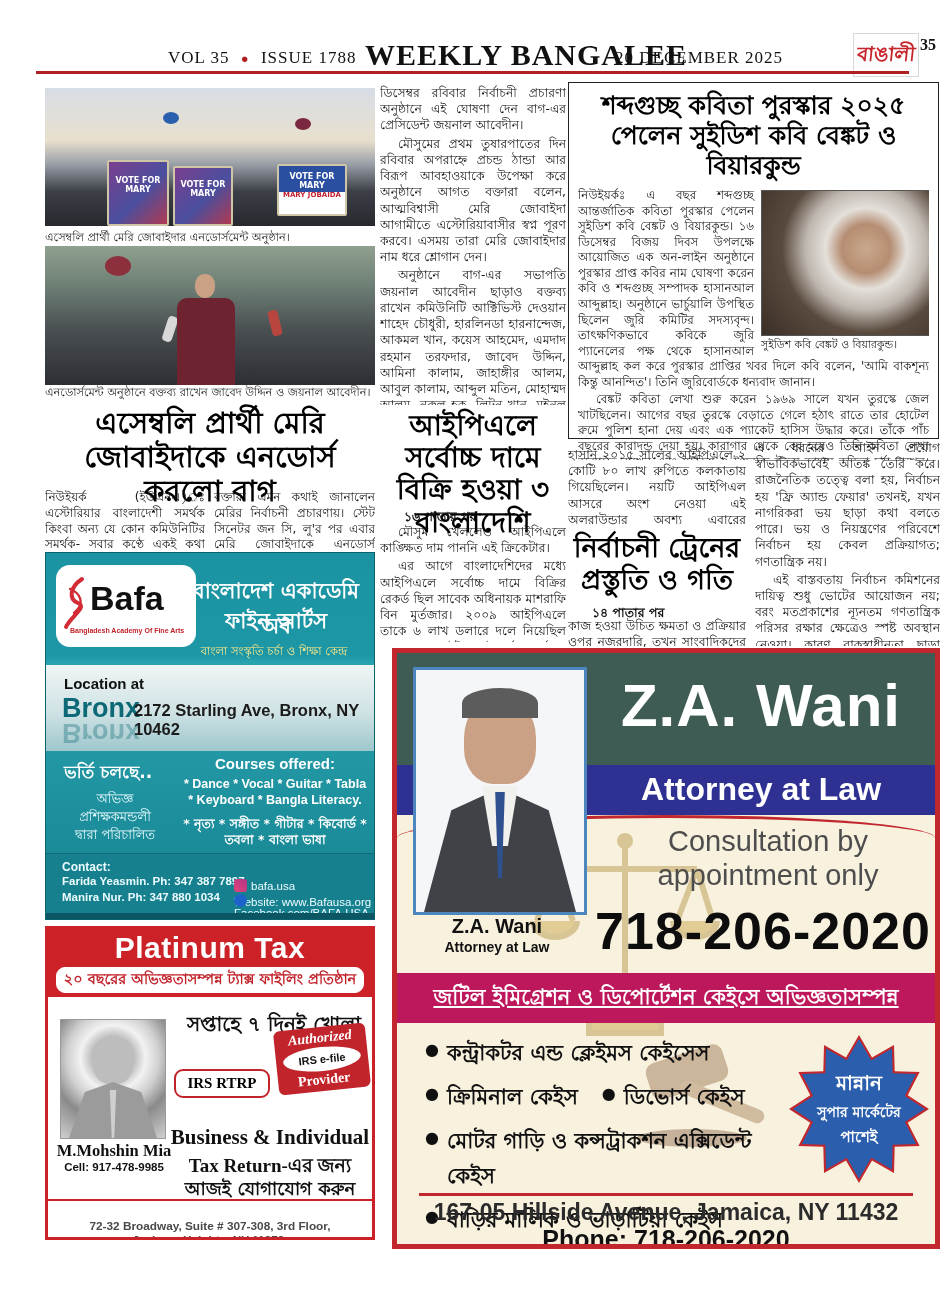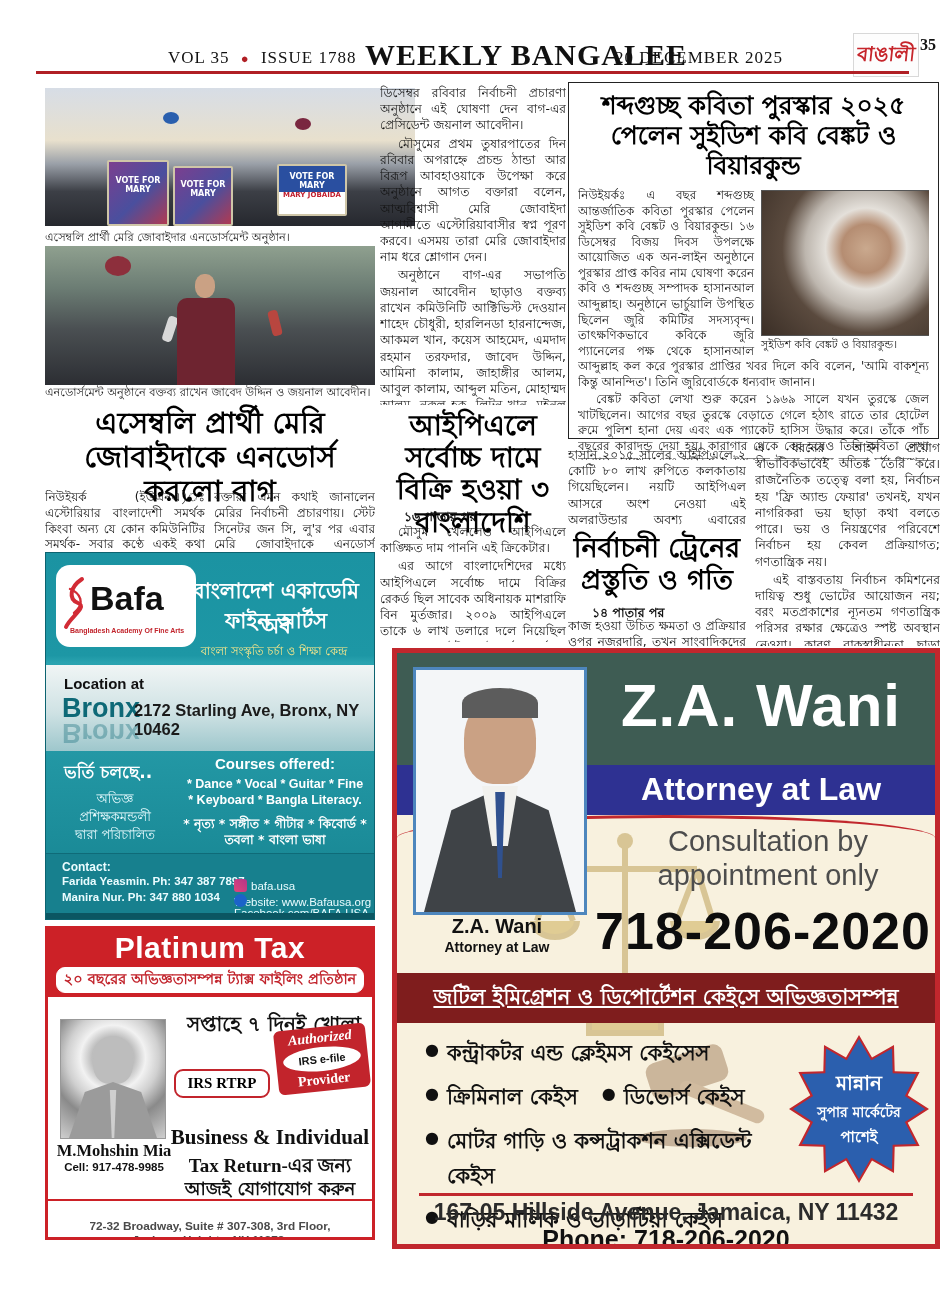--- a/index.html
+++ b/index.html
@@ -12,21 +12,21 @@
   .center{text-align:center;}
   .just{text-align:justify;}
   .bold{font-weight:bold;}
   .bodytext{font-size:12.3px;line-height:1.32;color:#141414;}
   .bodytext p{margin:0 0 2px 0;text-indent:18px;}
   .caption{font-size:11.3px;color:#222;}
   .headline{font-weight:bold;color:#000;line-height:1.18;}
   .rule-red{background:#b01f24;}
   
   .photo{overflow:hidden;}
-  .ph1{background:linear-gradient(180deg,#d7dde6 0%,#e8e0cd 38%,#9aa0a8 55%,#3c3f46 75%,#26282e 100%);padding-left:40px;}
+  .ph1{background:linear-gradient(180deg,#d7dde6 0%,#e8e0cd 38%,#9aa0a8 55%,#3c3f46 75%,#26282e 100%);}
   .ph2{background:linear-gradient(180deg,#8fa08f 0%,#6c7d74 30%,#4a4f52 60%,#2c2e33 100%);}
   .sign{position:absolute;border-radius:2px;color:#fff;font-weight:bold;text-align:center;
         background:linear-gradient(135deg,#7b3f8f 0%,#4a4f9e 55%,#b03a52 100%);
         border:2px solid #cfc6a8;line-height:1.15;}
   .beanie{position:absolute;border-radius:50%;}
   .poetph{background:radial-gradient(circle at 62% 40%,#caa98e 0%,#b58d72 18%,#e4e0da 30%,#bdb6ae 45%,#5a4a3e 62%,#3a2e26 100%),#6b5240;}
   .grayph{background:radial-gradient(circle at 50% 32%,#d8d8d8 0%,#bdbdbd 22%,#f2f2f2 34%,#d0d0d0 48%,#8a8a8a 66%,#cfcfcf 100%),#e8e8e8;border:1px solid #999;}
   .waniph{background:#f4f6f8;border:3px solid #4d86bd;}
   .headshape{position:absolute;background:#caa184;border-radius:48% 48% 40% 40%;}
   .suitshape{position:absolute;background:#3f4347;clip-path:polygon(0 100%,18% 18%,50% 0,82% 18%,100% 100%);}
@@ -145,21 +145,21 @@
       <span class="abs sans bold" style="left:16px;top:28px;font-size:27px;color:#0e6977;">Bronx</span>
       <span class="abs sans bold" style="left:16px;top:52px;font-size:27px;color:#0e6977;opacity:.35;transform:scaleY(-1);">Bronx</span>
       <span class="abs sans bold" style="left:88px;top:36px;width:238px;font-size:16.5px;color:#1a1a1a;">2172 Starling Ave, Bronx, NY 10462</span>
     </div>
 
     <div class="abs ben bold" style="left:18px;top:206px;font-size:17px;color:#fff;">ভর্তি চলছে..</div>
     <div class="abs ben center" style="left:10px;top:236px;width:118px;font-size:13px;color:#eafcff;">অভিজ্ঞ</div>
     <div class="abs ben center" style="left:10px;top:254px;width:118px;font-size:13px;color:#eafcff;">প্রশিক্ষকমন্ডলী</div>
     <div class="abs ben center" style="left:10px;top:272px;width:118px;font-size:13px;color:#eafcff;">দ্বারা পরিচালিত</div>
     <div class="abs sans bold center" style="left:135px;top:202px;width:188px;font-size:15px;color:#fff;">Courses offered:</div>
-    <div class="abs sans bold center" style="left:133px;top:224px;width:192px;font-size:12.5px;color:#fff;">* Dance * Vocal * Guitar * Fine</div>
+    <div class="abs sans bold center" style="left:133px;top:224px;width:192px;font-size:12.5px;color:#fff;">* Dance * Vocal * Guitar * Tabla</div>
     <div class="abs sans bold center" style="left:133px;top:240px;width:192px;font-size:12.5px;color:#fff;">* Keyboard * Bangla Literacy.</div>
     <div class="abs ben bold center" style="left:133px;top:262px;width:192px;font-size:12.5px;color:#fff;">* নৃত্য * সঙ্গীত * গীটার * কিবোর্ড *</div>
     <div class="abs ben bold center" style="left:133px;top:278px;width:192px;font-size:12.5px;color:#fff;">তবলা * বাংলা ভাষা</div>
 
     <div class="abs" style="left:0;top:300px;width:330px;height:60px;background:#17808e;border-top:1px solid #0f6b78;">
       <span class="abs sans bold" style="left:16px;top:6px;font-size:12px;color:#eafcff;">Contact:</span>
       <span class="abs sans bold" style="left:16px;top:21px;font-size:11.5px;color:#eafcff;">Farida Yeasmin.  Ph: 347 387 7897</span>
       <span class="abs sans bold" style="left:16px;top:37px;font-size:11.5px;color:#eafcff;">Manira Nur.  Ph: 347 880 1034</span>
       <span class="abs sans" style="left:188px;top:10px;font-size:11.5px;color:#eafcff;margin-top:32px;">Website: www.Bafausa.org</span>
       <span class="abs sans" style="left:188px;top:25px;font-size:11.5px;color:#eafcff;">
@@ -244,21 +244,21 @@
     <div class="abs sans bold center" style="left:16px;top:262px;width:168px;font-size:20px;color:#111;">Z.A. Wani</div>
     <div class="abs sans bold center" style="left:16px;top:286px;width:168px;font-size:14px;color:#111;">Attorney at Law</div>
 
     <div class="abs sans bold center" style="left:196px;top:18px;width:336px;font-size:60px;color:#fff;letter-spacing:1px;">Z.A. Wani</div>
     <div class="abs sans bold center" style="left:196px;top:118px;width:336px;font-size:32px;color:#fff;">Attorney at Law</div>
 
     <div class="abs sans center" style="left:210px;top:172px;width:322px;font-size:29px;color:#4d4d4d;">Consultation by</div>
     <div class="abs sans center" style="left:210px;top:206px;width:322px;font-size:29px;color:#4d4d4d;">appointment only</div>
     <div class="abs sans bold center" style="left:196px;top:248px;width:340px;font-size:52px;color:#0d0d0d;letter-spacing:1px;">718-206-2020</div>
 
-    <div class="abs" style="left:0;top:320px;width:538px;height:50px;background:#7f1d1d;display:flex;align-items:center;justify-content:center;">
+    <div class="abs" style="left:0;top:320px;width:538px;height:50px;background:#be185d;display:flex;align-items:center;justify-content:center;">
       <span class="ben bold" style="font-size:21px;color:#fff;text-decoration:underline;">জটিল ইমিগ্রেশন ও ডিপোর্টেশন কেইসে অভিজ্ঞতাসম্পন্ন</span>
     </div>
 
     <div class="abs" style="left:220px;top:390px;width:150px;height:120px;opacity:.35;">
       <span class="abs" style="left:30px;top:10px;width:80px;height:38px;background:#7a4a22;border-radius:10px;transform:rotate(-18deg);"></span>
       <span class="abs" style="left:60px;top:52px;width:90px;height:14px;background:#8a5a2c;border-radius:7px;transform:rotate(22deg);"></span>
       <span class="abs" style="left:20px;top:86px;width:110px;height:18px;background:#6a3f1e;border-radius:50%;"></span>
     </div>
 
     <div class="abs ben" style="left:28px;top:384px;width:380px;">

